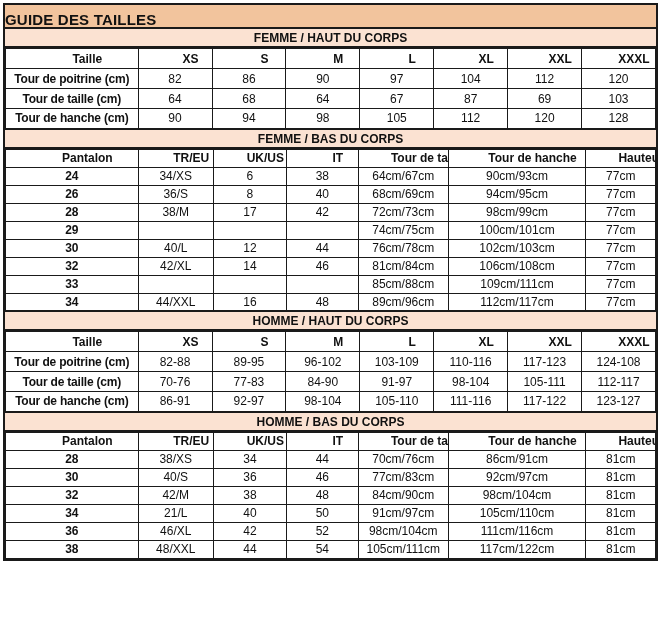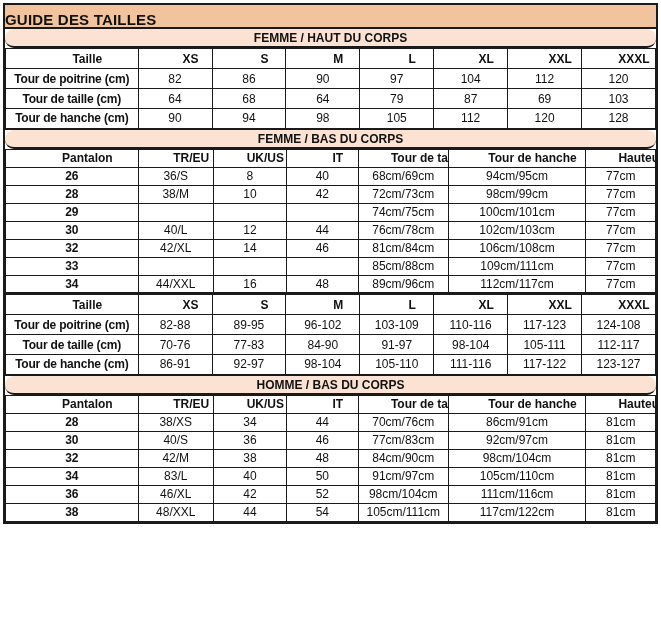--- a/index.html
+++ b/index.html
@@ -31,21 +31,20 @@
     font-size: 15px;
     letter-spacing: 0.2px;
   }
   .section-header {
     background: var(--section-bg);
     height: 19px; line-height: 19px;
     text-align: center;
     font-weight: bold;
     font-size: 12px;
     border-bottom: 2px solid var(--border-color);
-    border-radius: 9px;
   }
   table {
     width: 100%;
     border-collapse: collapse;
     table-layout: fixed;
     border-bottom: 2px solid var(--border-color);
   }
   table.last { border-bottom: none; }
   th, td {
     border: 1px solid var(--border-color);
@@ -102,21 +101,21 @@
     <td>104</td>
     <td>112</td>
     <td>120</td>
   </tr>
 
   <tr>
     <td class="rowlabel">Tour de taille (cm)</td>
     <td>64</td>
     <td>68</td>
     <td>64</td>
-    <td>79</td>
+    <td>67</td>
     <td>87</td>
     <td>69</td>
     <td>103</td>
   </tr>
 
   <tr>
     <td class="rowlabel">Tour de hanche (cm)</td>
     <td>90</td>
     <td>94</td>
     <td>98</td>
@@ -144,36 +143,45 @@
         <th>Pantalon</th>
         <th>TR/EU</th>
         <th>UK/US</th>
         <th>IT</th>
         <th>Tour de taille</th>
         <th>Tour de hanche</th>
         <th>Hauteur</th>
       </tr>
     </thead>
     <tbody>
+  <tr>
+    <td class="rowlabel">24</td>
+    <td>34/XS</td>
+    <td>6</td>
+    <td>38</td>
+    <td>64cm/67cm</td>
+    <td>90cm/93cm</td>
+    <td>77cm</td>
+  </tr>
 
   <tr>
     <td class="rowlabel">26</td>
     <td>36/S</td>
     <td>8</td>
     <td>40</td>
     <td>68cm/69cm</td>
     <td>94cm/95cm</td>
     <td>77cm</td>
   </tr>
 
 
   <tr>
     <td class="rowlabel">28</td>
     <td>38/M</td>
-    <td>10</td>
+    <td>17</td>
     <td>42</td>
     <td>72cm/73cm</td>
     <td>98cm/99cm</td>
     <td>77cm</td>
   </tr>
 
   <tr>
     <td class="rowlabel">29</td>
     <td></td>
     <td></td>
@@ -219,20 +227,21 @@
     <td>44/XXL</td>
     <td>16</td>
     <td>48</td>
     <td>89cm/96cm</td>
     <td>112cm/117cm</td>
     <td>77cm</td>
   </tr>
 </tbody>
   </table>
 
+  <div class="section-header">HOMME / HAUT DU CORPS</div>
   <table class="haut">
     <colgroup>
       <col style="width:20.4%">
         <col style="width:11.3714%">
         <col style="width:11.3714%">
         <col style="width:11.3714%">
       <col style="width:11.3714%">
         <col style="width:11.3714%">
         <col style="width:11.3714%">
         <col style="width:11.3714%">
@@ -333,21 +342,21 @@
     <td>42/M</td>
     <td>38</td>
     <td>48</td>
     <td>84cm/90cm</td>
     <td>98cm/104cm</td>
     <td>81cm</td>
   </tr>
 
   <tr>
     <td class="rowlabel">34</td>
-    <td>83/L</td>
+    <td>21/L</td>
     <td>40</td>
     <td>50</td>
     <td>91cm/97cm</td>
     <td>105cm/110cm</td>
     <td>81cm</td>
   </tr>
 
   <tr>
     <td class="rowlabel">36</td>
     <td>46/XL</td>

